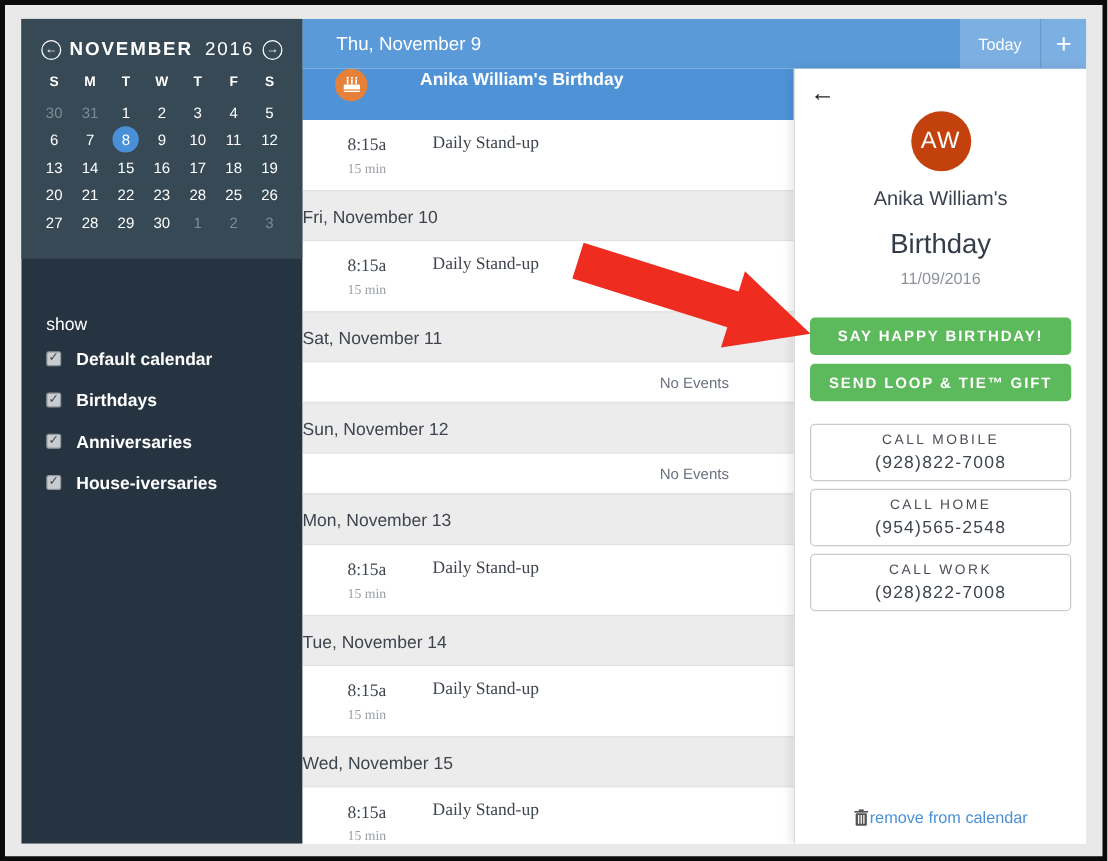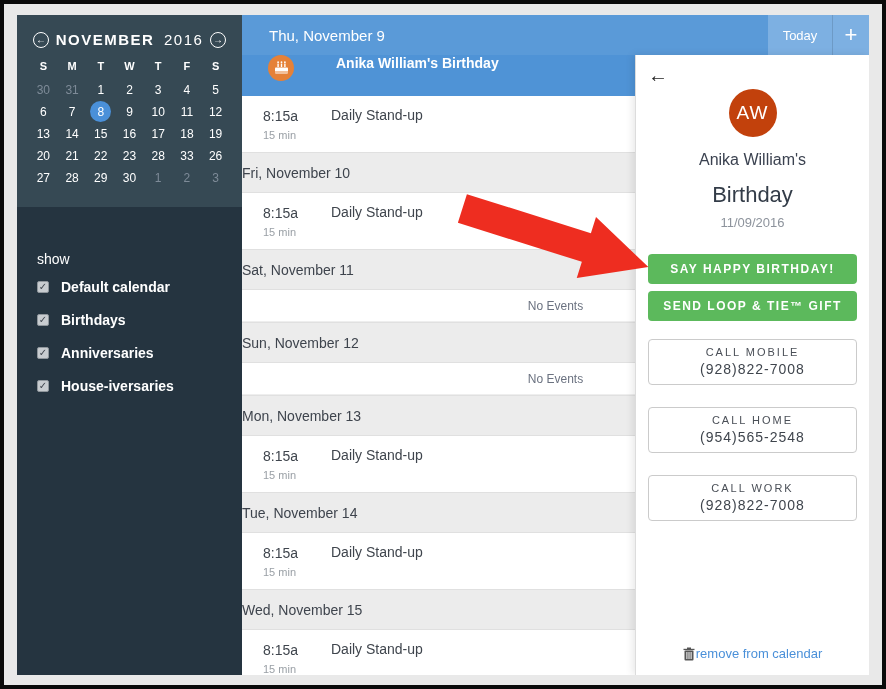--- a/index.html
+++ b/index.html
@@ -58,21 +58,21 @@
   .today-btn { width:64px; display:flex; align-items:center; justify-content:center; font-size:13px; cursor:pointer; }
   .plus-btn { width:37px; display:flex; align-items:center; justify-content:center; font-size:22px; font-weight:300;
               border-left:1px solid rgba(0,0,0,0.12); cursor:pointer; }
 
   .agenda { flex:1; overflow:hidden; }
   .row-highlight { height:41px; background:#4f93d6; color:#fff; display:flex; align-items:flex-start; padding-left:26px; cursor:pointer; }
   .event-badge { width:26px; height:26px; border-radius:50%; background:#e58138; display:inline-flex; align-items:center; justify-content:center; }
   .row-highlight .title { font-size:14px; font-weight:bold; margin-left:42px; }
   .row-day { height:41px; background:#ececec; border-top:1px solid #e0e0e0; border-bottom:1px solid #e0e0e0;
              display:flex; align-items:center; font-size:14px; color:#3e444d; }
-  .row-event { height:56px; background:#fff; padding:11px 0 0 21px; display:flex; cursor:pointer; }
+  .row-event { height:56px; background:#fff; padding:11px 0 0 36px; display:flex; cursor:pointer;font-family:Liberation Serif, serif; }
   .row-event .time-col { width:68px; flex:0 0 68px; }
   .row-event .time { font-size:14px; color:#3f454d; }
   .row-event .duration { font-size:11px; color:#9aa0a6; margin-top:4px; display:block; }
   .row-event .title { font-size:14px; color:#3f454d; }
   .row-empty { height:32px; background:#fff; display:flex; align-items:center; justify-content:center;
                font-size:12px; color:#6b7280; border-bottom:1px solid #eee; }
 
   
   .panel {
     position:absolute; top:40px; right:0; bottom:0; width:234px;
@@ -87,21 +87,21 @@
   }
   .contact-name { text-align:center; font-size:16px; color:#3b4250; margin-top:14px; }
   .event-type { text-align:center; font-size:22px; color:#333c48; margin-top:13px; }
   .event-date { text-align:center; font-size:13px; color:#8d939c; margin-top:7px; }
 
   .primary-actions { margin-top:24px; display:flex; flex-direction:column; gap:7px; }
   .green-btn {
     display:block; width:100%; height:30px; background:#5cb95c; border:none; border-radius:4px;
     color:#fff; font-family:inherit; font-size:12px; font-weight:bold; letter-spacing:1.5px; cursor:pointer;
   }
-  .call-actions { margin-top:18px; display:flex; flex-direction:column; gap:22px; }
+  .call-actions { margin-top:18px; display:flex; flex-direction:column; gap:6px; }
   .call-btn {
     display:block; width:100%; background:#fff; border:1px solid #cbcbcb; border-radius:4px;
     font-family:inherit; padding:6px 0 7px 0; cursor:pointer; text-align:center;
   }
   .call-btn .call-label { display:block; font-size:11px; letter-spacing:2px; color:#4a4f57; }
   .call-btn .call-number { display:block; font-size:14px; letter-spacing:1px; color:#3f454d; margin-top:3px; }
 
   .remove-row { margin-top:auto; display:flex; align-items:center; justify-content:center; cursor:pointer; padding-bottom:2px; }
   .remove-link { color:#4a90d9; font-size:13px; }
   .trash-icon { margin-right:1px; display:inline-flex; }
@@ -205,21 +205,21 @@
             <div class="date">
               <span>22</span>
             </div>
             <div class="date">
               <span>23</span>
             </div>
             <div class="date">
               <span>28</span>
             </div>
             <div class="date">
-              <span>33</span>
+              <span>25</span>
             </div>
             <div class="date">
               <span>26</span>
             </div>
             <div class="date">
               <span>27</span>
             </div>
             <div class="date">
               <span>28</span>
             </div>

